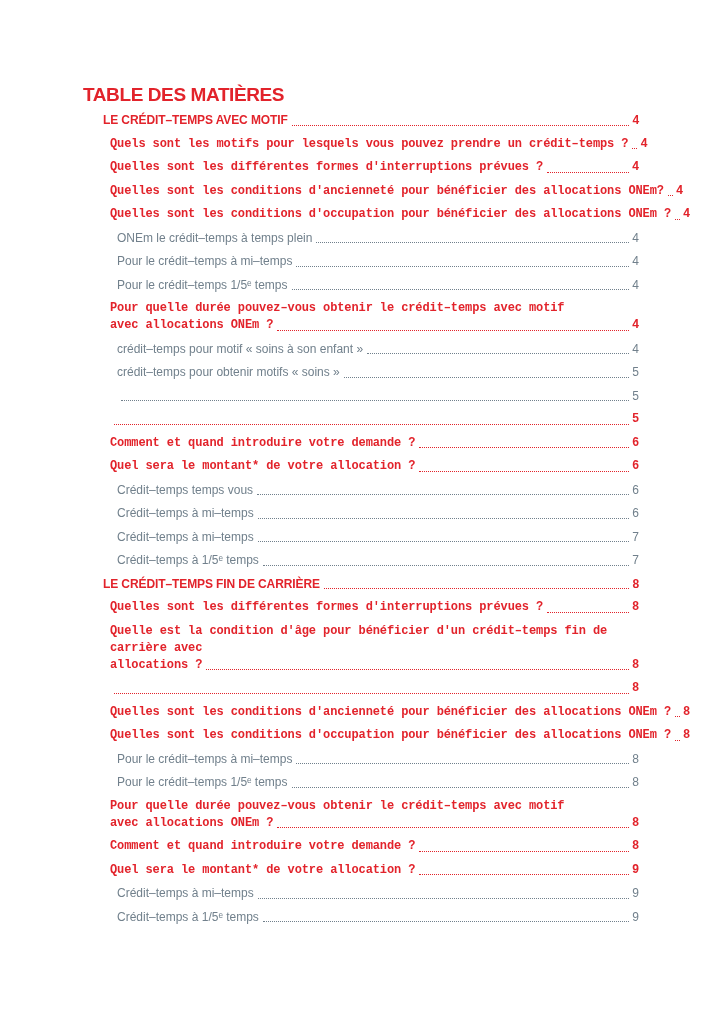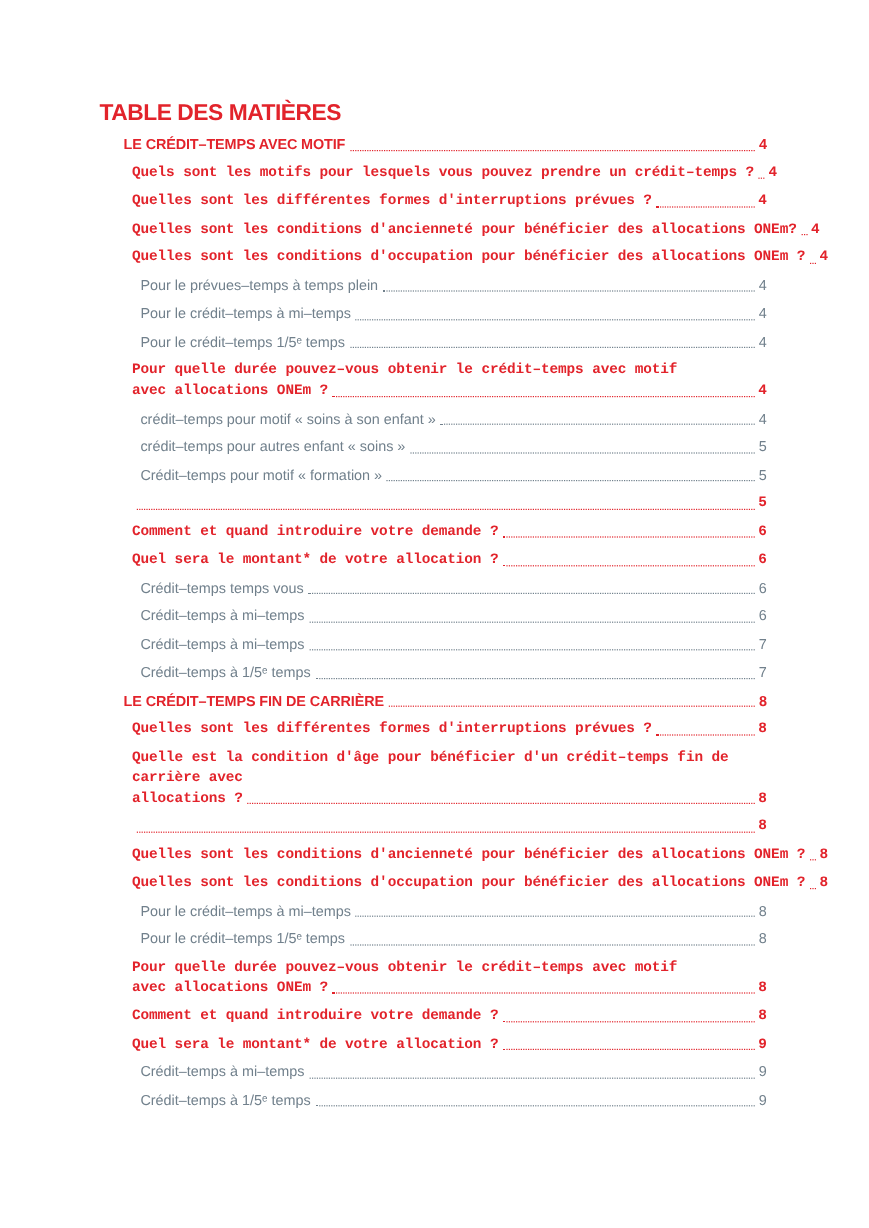--- a/index.html
+++ b/index.html
@@ -95,21 +95,21 @@
         </div>
         <div class="entry lv1">
           <div class="line row">
             <span class="label">Quelles sont les conditions d'occupation pour bénéficier des allocations ONEm ?</span>
             <span class="leader"></span>
             <span class="pnum">4</span>
           </div>
         </div>
         <div class="entry lv2">
           <div class="line row">
-            <span class="label">Pour le prévues–temps à temps plein</span>
+            <span class="label">ONEm le crédit–temps à temps plein</span>
             <span class="leader"></span>
             <span class="pnum">4</span>
           </div>
         </div>
         <div class="entry lv2">
           <div class="line row">
             <span class="label">Pour le crédit–temps à mi–temps</span>
             <span class="leader"></span>
             <span class="pnum">4</span>
           </div>
@@ -131,28 +131,27 @@
         </div>
         <div class="entry lv2">
           <div class="line row">
             <span class="label">crédit–temps pour motif « soins à son enfant »</span>
             <span class="leader"></span>
             <span class="pnum">4</span>
           </div>
         </div>
         <div class="entry lv2">
           <div class="line row">
-            <span class="label">crédit–temps pour autres enfant « soins »</span>
+            <span class="label">crédit–temps pour obtenir motifs « soins »</span>
             <span class="leader"></span>
             <span class="pnum">5</span>
           </div>
         </div>
         <div class="entry lv2">
           <div class="line row">
-            <span class="label">Crédit–temps pour motif « formation »</span>
             <span class="leader"></span>
             <span class="pnum">5</span>
           </div>
         </div>
         <div class="entry lv1">
           <div class="line row">
             <span class="leader"></span>
             <span class="pnum">5</span>
           </div>
         </div>

